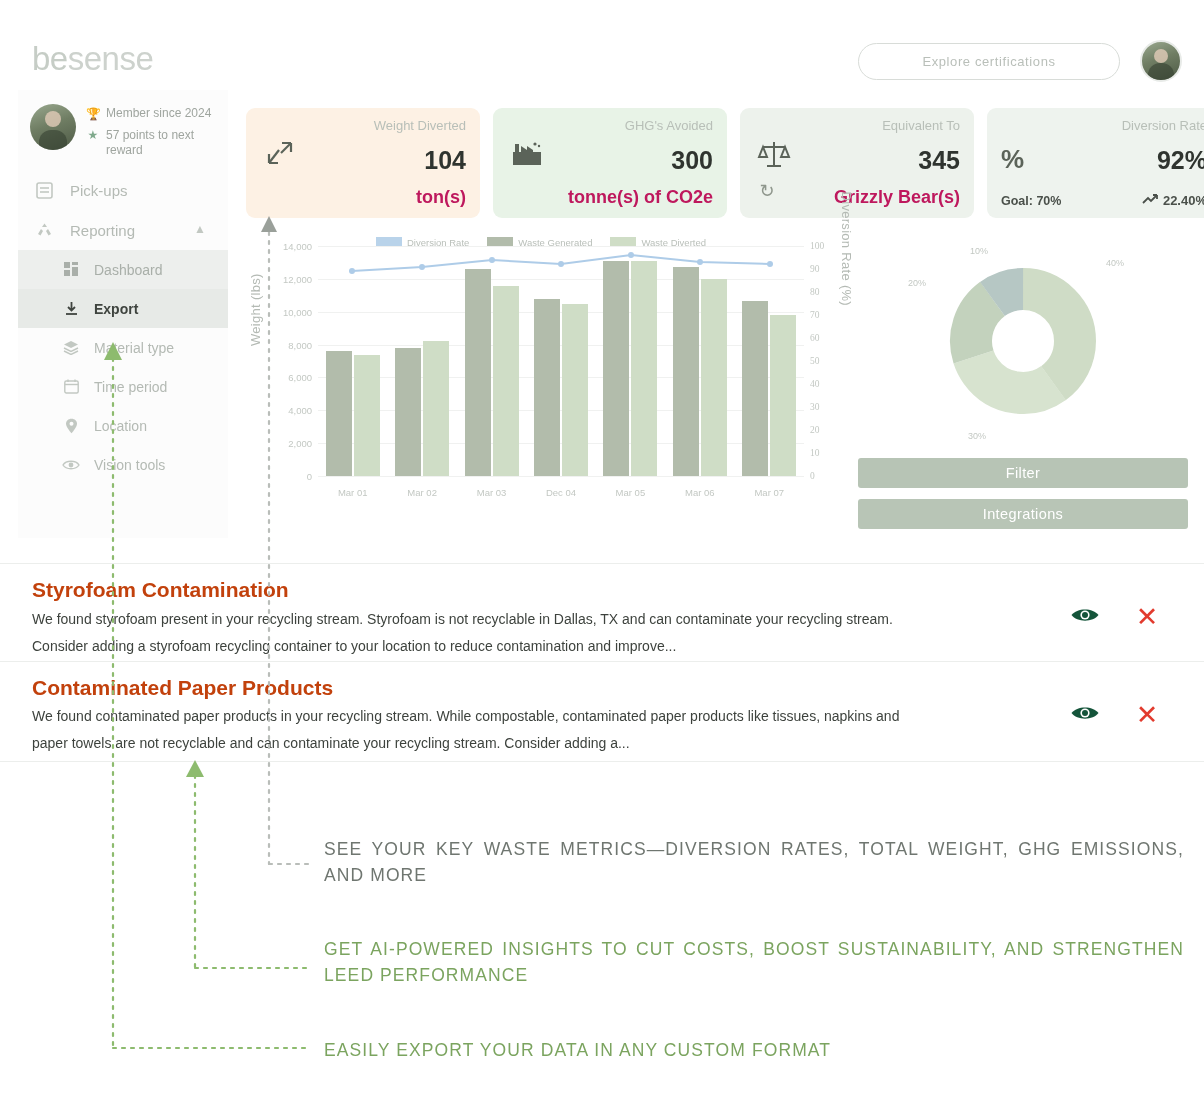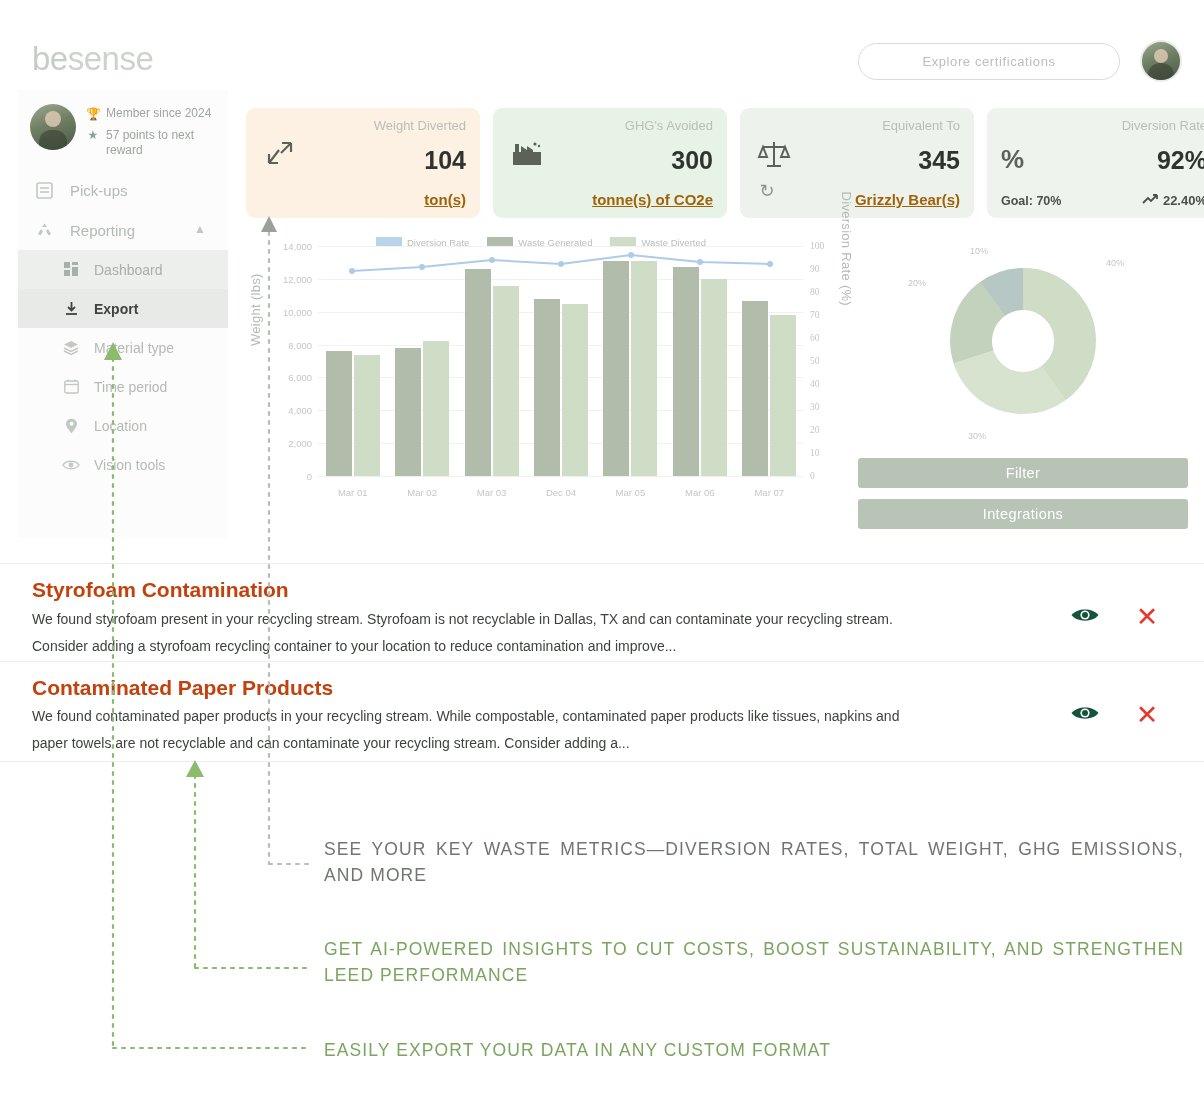--- a/index.html
+++ b/index.html
@@ -111,21 +111,21 @@
   .kpi {
     width: 234px; height: 110px; border-radius: 9px;
     position: relative; padding: 10px 14px;
   }
   .kpi.c1 { background: #fdf1e4; }
   .kpi.c2 { background: #e8f3e7; }
   .kpi.c3 { background: #edf2ec; }
   .kpi.c4 { background: #eef3ee; }
   .kpi-title { position: absolute; right: 14px; top: 10px; font-size: 13px; color: #b8bfb8; }
   .kpi-value { position: absolute; right: 14px; top: 38px; font-size: 25px; font-weight: bold; color: #2f342f; }
-  .kpi-unit { position: absolute; right: 14px; bottom: 10px; font-size: 15px; font-weight: bold; color: #a16207; text-decoration: underline; }
+  .kpi-unit { position: absolute; right: 14px; bottom: 10px; font-size: 18px; font-weight: bold; color: #be185d; }
   .kpi-goal { position: absolute; left: 14px; bottom: 10px; font-size: 12.5px; font-weight: bold; color: #4a504a; }
   .kpi-delta { position: absolute; right: 14px; bottom: 10px; font-size: 13px; font-weight: bold; color: #4a504a; display:flex; align-items:center; gap:5px;}
   .kpi-ico {
     position: absolute; left: 14px; top: 26px;
     width: 40px; height: 40px; color: #5b6359;
     display: flex; align-items: center; justify-content: center;
   }
   .kpi-ico2 {
     position: absolute; left: 16px; top: 72px;
     width: 22px; height: 22px; color: #8f978d; font-size: 18px;

